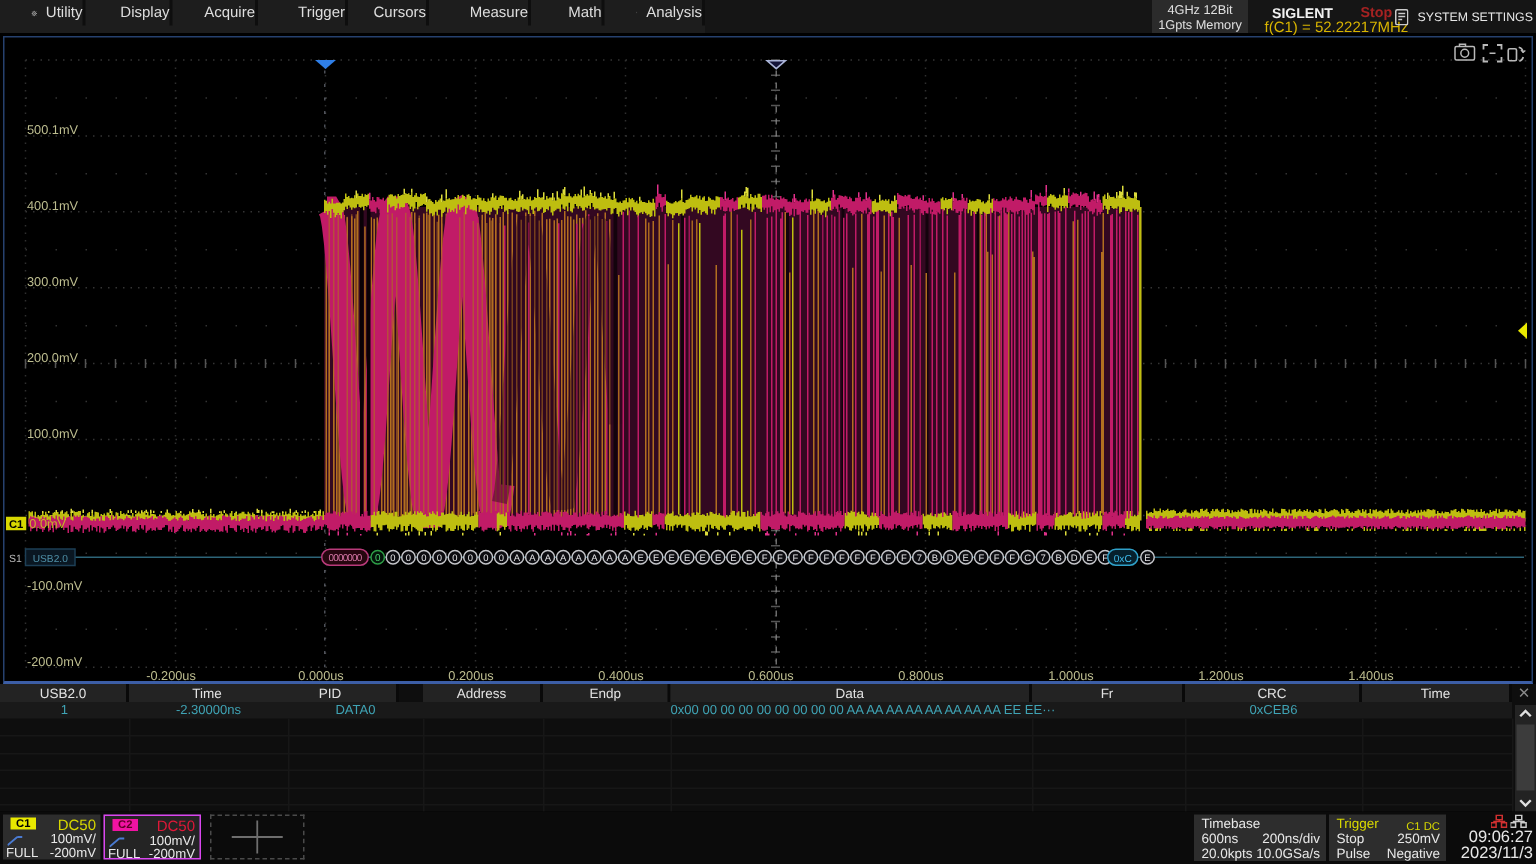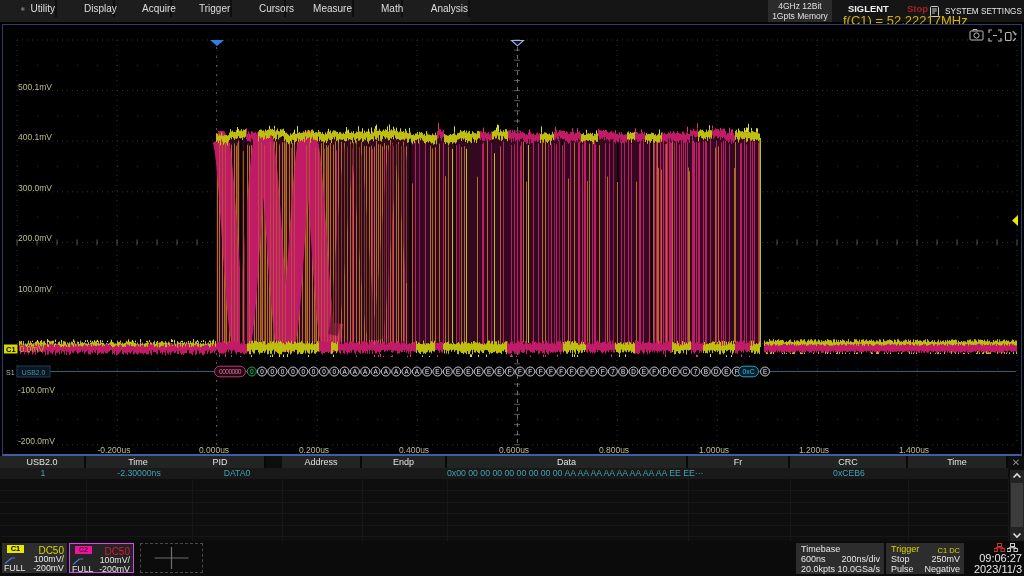--- a/index.html
+++ b/index.html
@@ -1,21 +1,21 @@
 <!DOCTYPE html>
 <html><head><meta charset="utf-8"><style>
 *{margin:0;padding:0;box-sizing:border-box}
 html,body{width:1024px;height:576px;background:#000;font-family:"Liberation Sans",sans-serif;overflow:hidden;position:relative}
 .topbar{position:absolute;left:0;top:0;width:1024px;height:22px;background:#151515}
 .menus{position:absolute;left:0;top:0;height:22px;display:flex;background:#1d1d1d}
-.mi{height:17px;display:flex;align-items:center;justify-content:space-between;padding-left:21px;gap:6px;border-right:2px solid #0e0e0e;color:#dedede;font-size:10px}
+.mi{height:17px;display:flex;align-items:center;justify-content:flex-end;padding-left:21px;gap:6px;border-right:2px solid #0e0e0e;color:#dedede;font-size:10px}
 .infobox{position:absolute;left:768px;top:0;width:64px;height:22px;background:#2b2b2b;color:#e0e0e0;font-size:8.5px;text-align:center;line-height:10px;padding-top:1px}
 .sig{position:absolute;left:848px;top:3px;color:#f0f0f0;font-size:9.4px;font-weight:bold}
 .stop{position:absolute;left:907px;top:3px;color:#a62222;font-size:9.5px;font-weight:bold}
-.fc1{position:absolute;left:843px;top:13px;color:#d8b400;font-size:13px}
+.fc1{position:absolute;left:843px;top:13px;color:#d8b400;font-size:10px}
 .syss{position:absolute;left:930px;top:0;height:22px;display:flex;align-items:center;color:#e8e8e8;font-size:8.2px;white-space:nowrap}
 .plot{position:absolute;left:2px;top:24px;width:1020px;height:432px;background:#000;border:1px solid #26416e;border-bottom:2px solid #3c5ea6}
 .plotin{position:absolute;left:0;top:0;width:1017px;height:429px}
 .axl{font-size:8.5px;fill:#bebe90}
 .tbl{position:absolute;left:0;top:456px;width:1024px;height:85px;background:#0e0e0e}
 .th{position:absolute;top:0;height:12px;background:#232323;color:#e2e2e2;font-size:9px;text-align:center;line-height:12px;border-right:2px solid #090909}
 .row1{position:absolute;left:0;top:12px;width:1008px;height:11px;background:#191919}
 .td{position:absolute;top:0;height:11px;color:#3fa3b4;font-size:8.7px;text-align:center;line-height:11px;white-space:nowrap}
 .vln{position:absolute;top:23px;width:1px;height:62px;background:#171717}
 .hln{position:absolute;left:0;width:1008px;height:1px;background:#171717}

